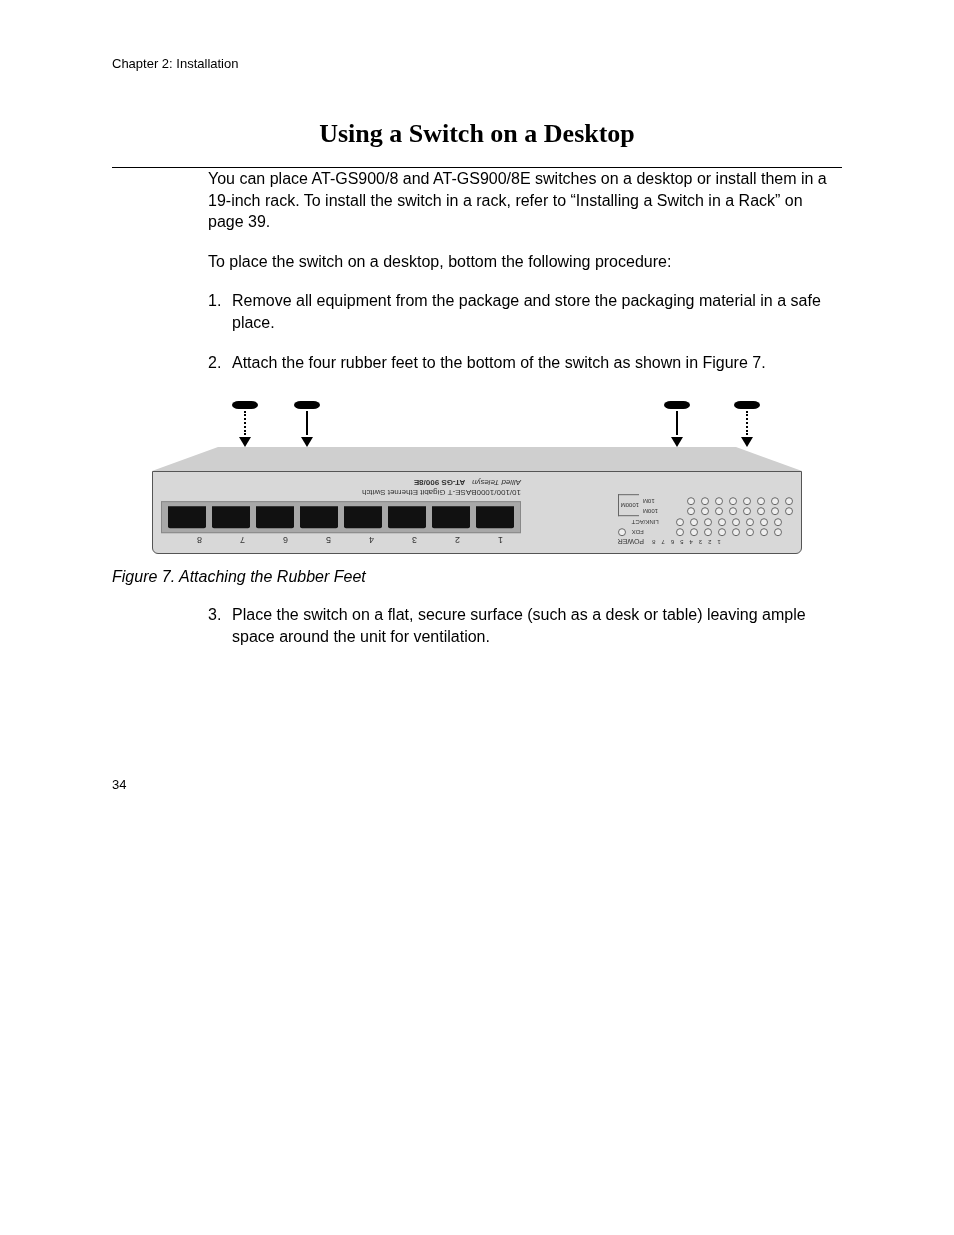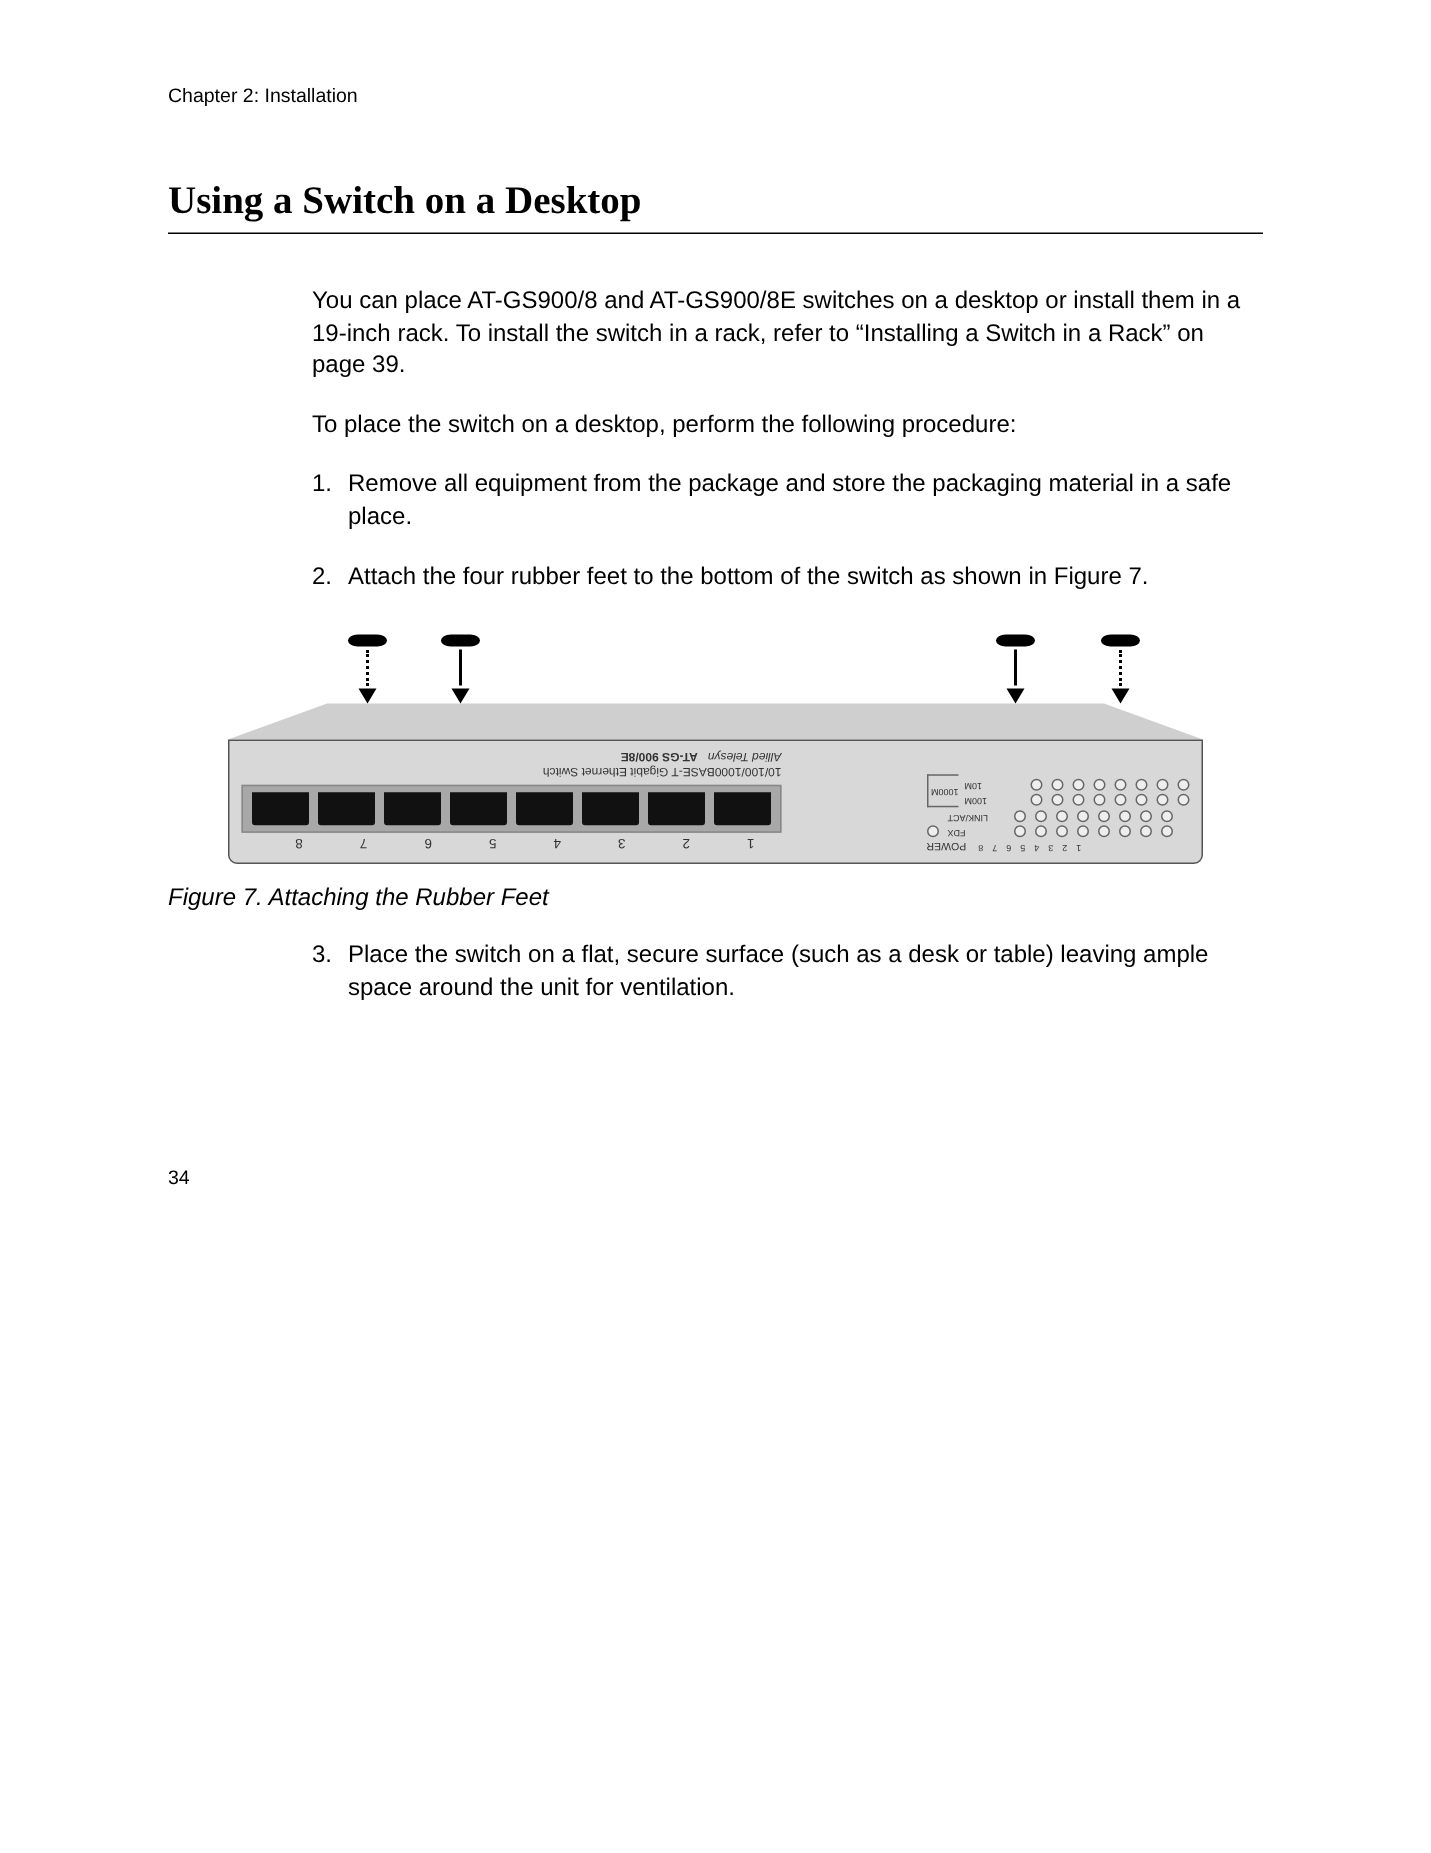--- a/index.html
+++ b/index.html
@@ -17,23 +17,23 @@
     padding: 56px 112px 40px 112px;
   }
   .chapter-line {
     font-size: 13px;
     margin-bottom: 48px;
   }
   .section-title {
     font-family: "Times New Roman", Times, serif;
     font-size: 26px;
     font-weight: bold;
-    padding-bottom: 6px;
+    padding-bottom: 18px;
     border-bottom: 1px solid #000;
-    margin-bottom: 34px;
+    text-align: center;
   }
   .body-block {
     margin-left: 96px;
     font-size: 16px;
     line-height: 1.35;
   }
   .para { margin-bottom: 18px; }
   .ol {
     list-style: none;
     padding: 0;
@@ -202,21 +202,21 @@
 <body>
 
 <div class="page">
 
   <div class="chapter-line">Chapter 2: Installation</div>
 
   <div class="section-title">Using a Switch on a Desktop</div>
 
   <div class="body-block">
     <div class="para">You can place AT-GS900/8 and AT-GS900/8E switches on a desktop or install them in a 19-inch rack. To install the switch in a rack, refer to “Installing a Switch in a Rack” on page 39.</div>
-    <div class="para">To place the switch on a desktop, perform the following procedure:</div>
+    <div class="para">To place the switch on a desktop, bottom the following procedure:</div>
 
     <ul class="ol">
       <li>
         <span class="num">1.</span>
         <span class="txt">Remove all equipment from the package and store the packaging material in a safe place.</span>
       </li>
       <li>
         <span class="num">2.</span>
         <span class="txt">Attach the four rubber feet to the bottom of the switch as shown in Figure 7.</span>
       </li>

